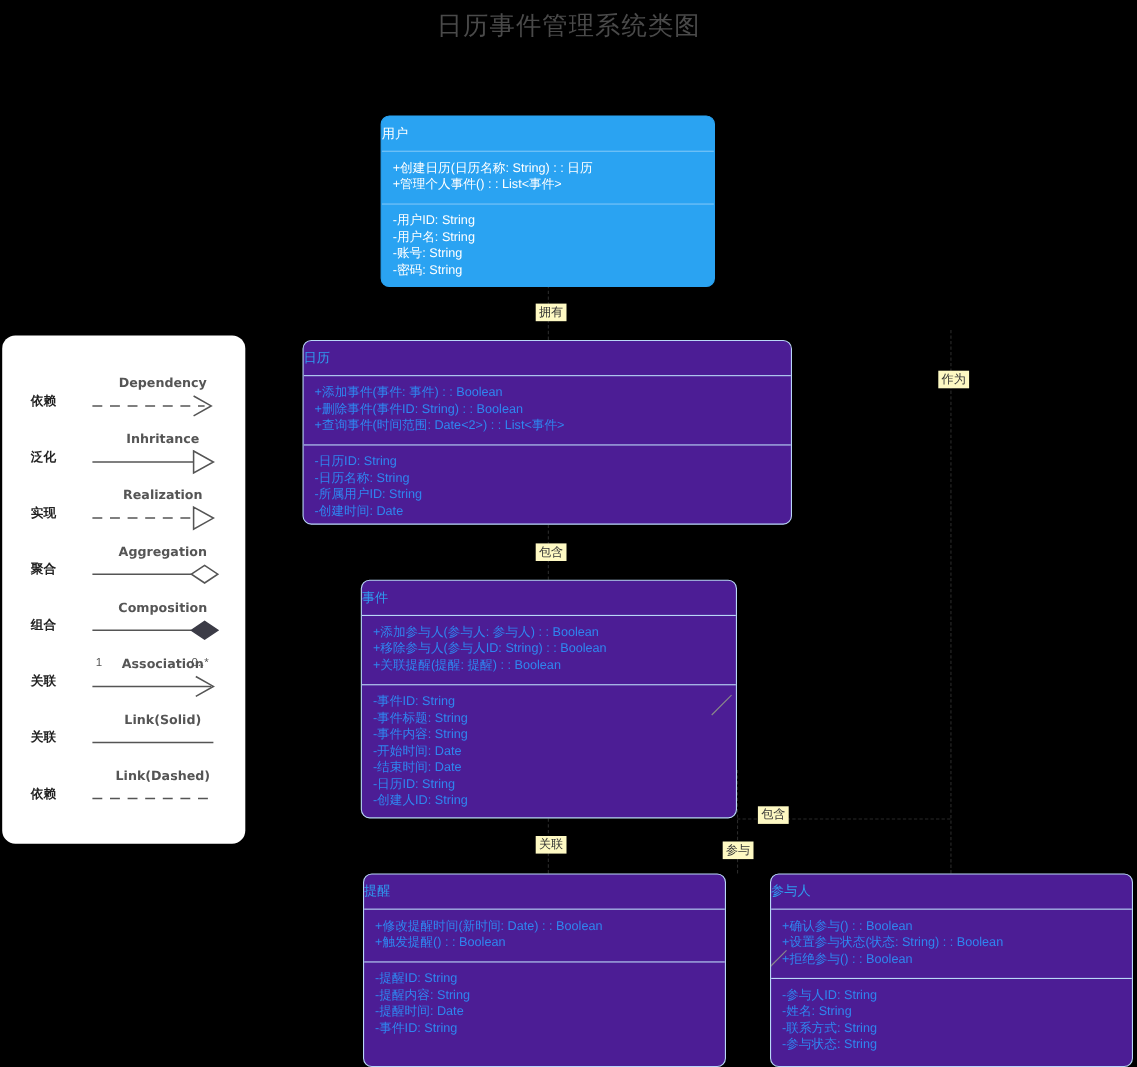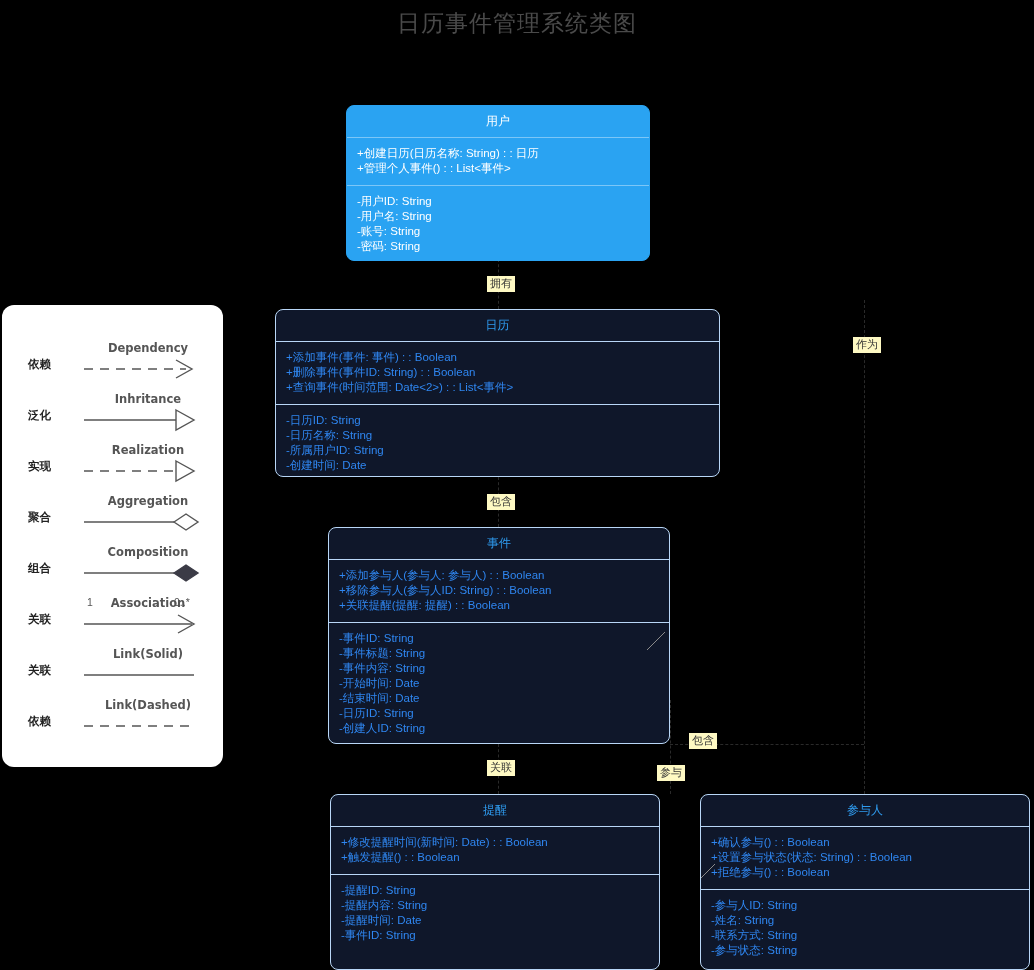--- a/index.html
+++ b/index.html
@@ -6,33 +6,33 @@
   body{width:1034px;height:970px;position:relative;overflow:hidden;
        font-family:"Liberation Sans","DejaVu Sans",sans-serif;}
   #stage{position:absolute;left:0;top:0;width:862px;height:970px;}
 
   .title{position:absolute;left:0;top:8px;width:1034px;text-align:center;
          font-size:23px;color:#4a4a4a;letter-spacing:1px;
          font-family:"DejaVu Sans","Liberation Sans",sans-serif;}
 
   
   .cls{position:absolute;border-radius:8px;box-sizing:border-box;overflow:hidden;}
-  .cls .hdr{text-align:center;font-size:12px;padding:7px 0 7px;}
+  .cls .hdr{text-align:left;font-size:12px;padding:7px 0 7px;}
   .cls .sec{padding:8px 10px 9px 10px;}
   .cls .row{font-size:11.5px;line-height:15px;white-space:nowrap;}
   .divider{height:1px;width:100%;}
 
   
   .cls.primary{background:#2aa3f2;border:1px solid #2aa3f2;}
   .cls.primary .hdr{color:#ffffff;}
   .cls.primary .row{color:#ffffff;}
   .cls.primary .divider{background:#7cc6f7;}
 
   
-  .cls.light{background:#0f172a;border:1px solid #b9d7f7;}
+  .cls.light{background:#4c1d95;border:1px solid #b9d7f7;}
   .cls.light .hdr{color:#2f9cf0;}
   .cls.light .row{color:#2f86f0;}
   .cls.light .divider{background:#b9d7f7;}
   .vline{position:absolute;width:0;border-left:1px dashed #4d4d4d;opacity:.55;}
   .hline{position:absolute;height:0;border-top:1px dashed #4d4d4d;opacity:.55;}
   .edge-label{position:absolute;background:#fef9c3;color:#333;font-size:11px;
               line-height:14px;padding:1px 3px;white-space:nowrap;
               font-family:"DejaVu Sans","Liberation Sans",sans-serif;}
 
   

